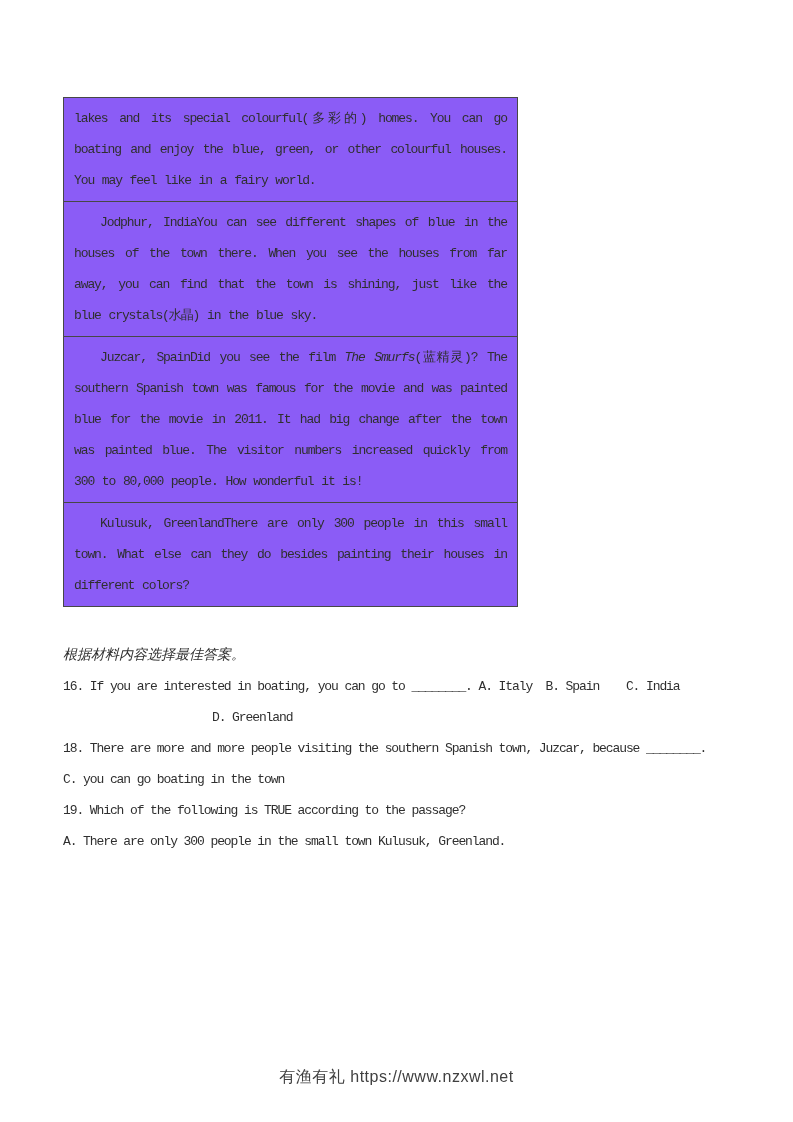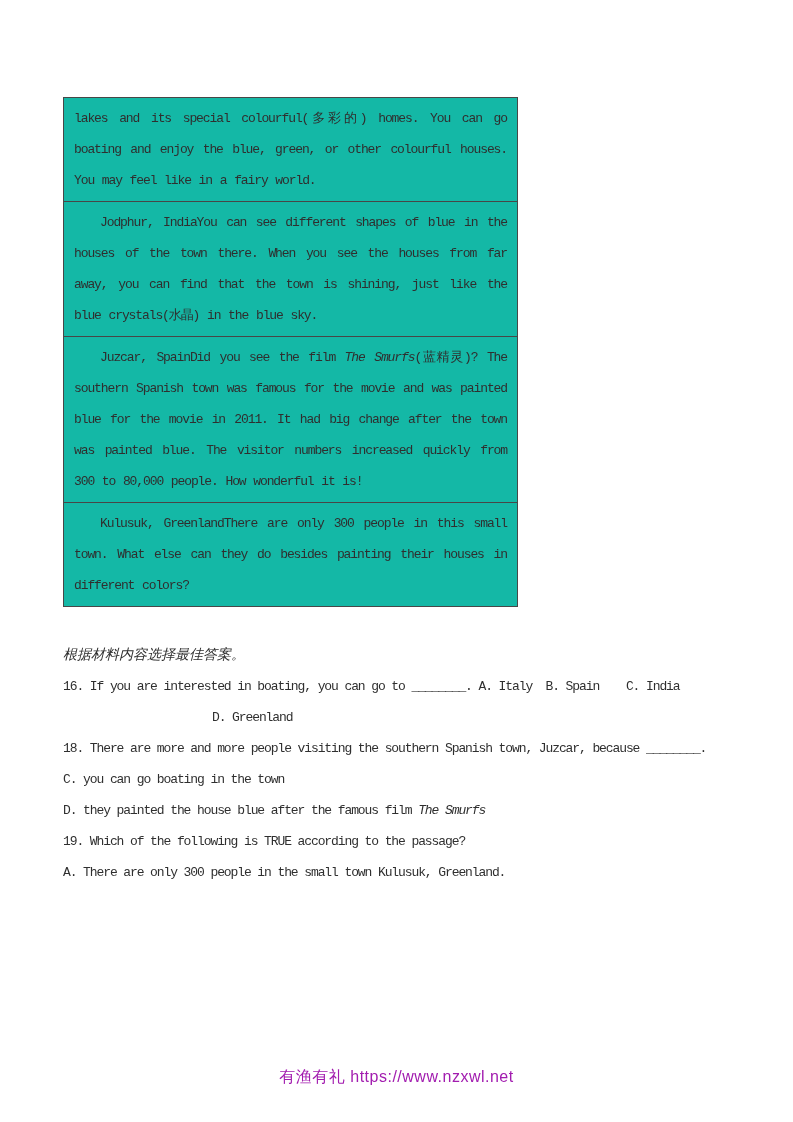--- a/index.html
+++ b/index.html
@@ -20,21 +20,21 @@
     inset: 0;
     background: #ffffff;
   }
   .passage-table {
     position: absolute;
     left: 63px;
     top: 97px;
     width: 455px;
     border: 1px solid #474747;
     box-sizing: border-box;
-    background: #14b8a6;
+    background: #8b5cf6;
   }
   .cell {
     padding: 5px 10px 5px 10px;
     font-size: 13px;
     letter-spacing: -1.1px;
     line-height: 31px;
     text-align: justify;
     white-space: normal;
     word-spacing: 1px;
   }
@@ -70,21 +70,21 @@
   }
   .footer {
     position: absolute;
     left: 0;
     right: 0;
     top: 1067px;
     text-align: center;
     font-family: "Liberation Sans", "DejaVu Sans", sans-serif;
     font-size: 16px;
     letter-spacing: 0.5px;
-    color: #a21caf;
+    color: #404040;
   }
 </style>
 </head>
 <body>
 
 <div class="page">
 
   <div class="passage-table">
       <div class="cell"><span>lakes and its special colourful(多彩的) homes. You can go boating and enjoy the blue, green, or other colourful houses. You may feel like in a fairy world.</span></div>
       <div class="cell indent"><span>Jodphur, IndiaYou can see different shapes of blue in the houses of the town there. When you see the houses from far away, you can find that the town is shining, just like the blue crystals(水晶) in the blue sky.</span></div>
@@ -92,21 +92,20 @@
       <div class="cell indent"><span>Kulusuk, GreenlandThere are only 300 people in this small town. What else can they do besides painting their houses in different colors?</span></div>
     </div>
 
   <div class="questions">
     <div class="qline instruction">根据材料内容选择最佳答案。</div>
     <div id="qlines">
         <div class="qline"><span>16. If you are interested in boating, you can go to ________. A. Italy  B. Spain    C. India</span></div>
         <div class="qline indent"><span>D. Greenland</span></div>
         <div class="qline"><span>18. There are more and more people visiting the southern Spanish town, Juzcar, because ________.</span></div>
         <div class="qline"><span>C. you can go boating in the town</span></div>
-        <div class="qline"><span>D. they painted the house blue after the famous film </span><span class="italic">The Smurfs</span></div>
         <div class="qline"><span>19. Which of the following is TRUE according to the passage?</span></div>
         <div class="qline"><span>A. There are only 300 people in the small town Kulusuk, Greenland.</span></div>
       </div>
   </div>
 
   <div class="footer">
     <span>有渔有礼 https://www.nzxwl.net</span>
   </div>
 
 </div>

